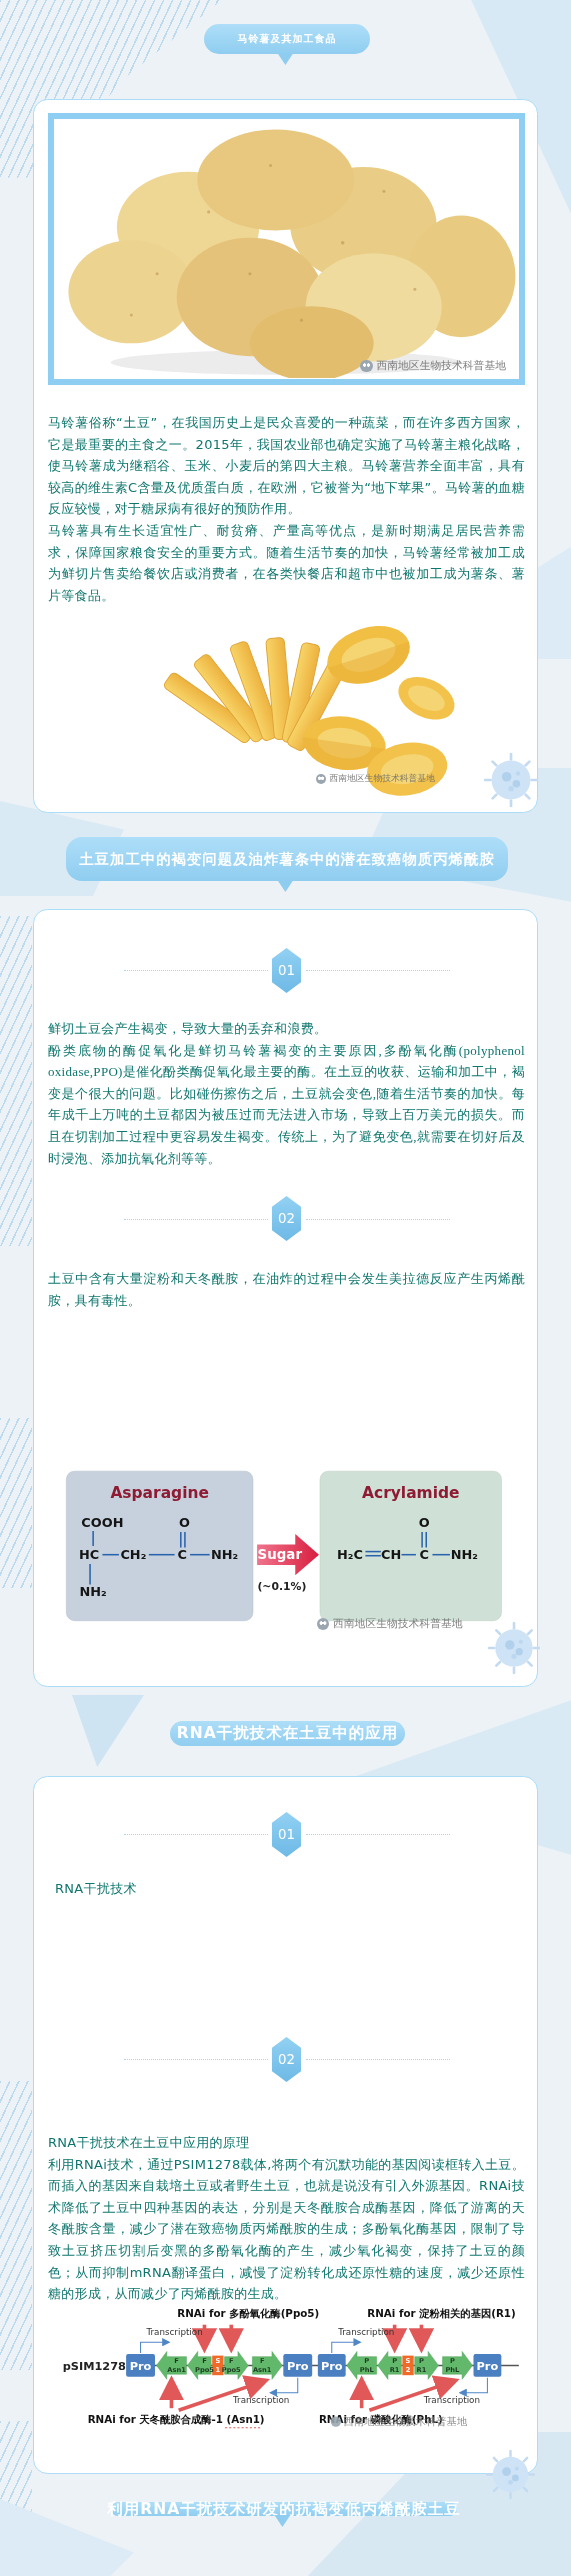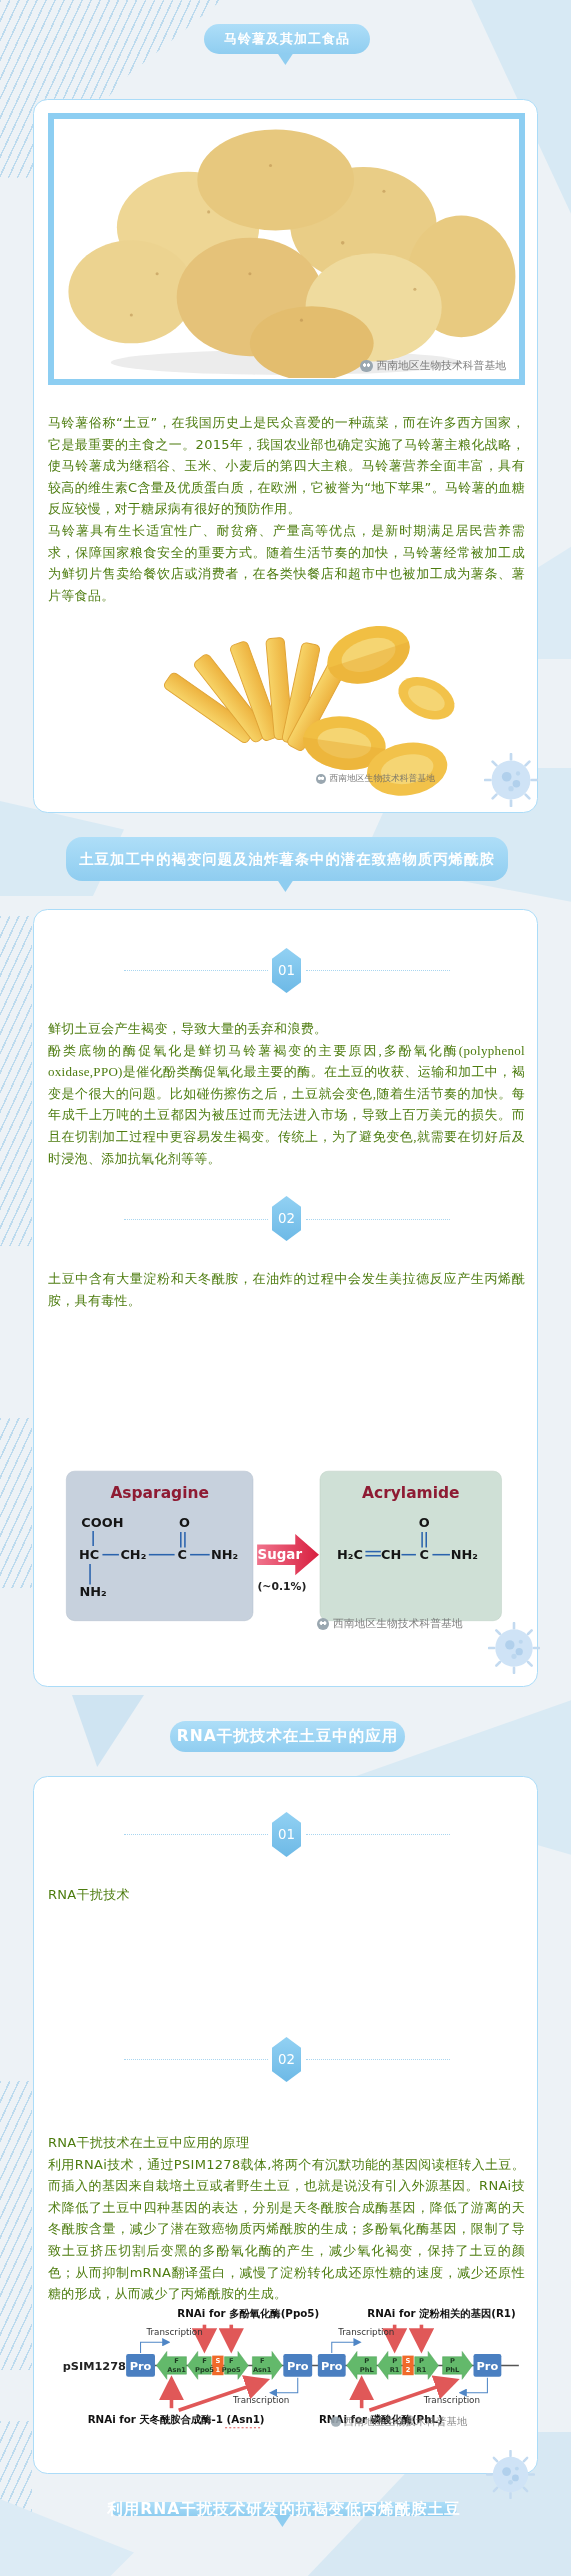--- a/index.html
+++ b/index.html
@@ -10,21 +10,21 @@
   .poly{position:absolute;z-index:0;}
   .bubble{position:absolute;z-index:3;display:flex;align-items:center;justify-content:center;
     background:linear-gradient(180deg,#aedef8 0%,#8fcdf0 100%);color:#fff;font-weight:700;
     border-radius:16px;letter-spacing:1px;white-space:nowrap;}
   .bubble::after{content:"";position:absolute;left:50%;top:100%;transform:translateX(-60%);
     margin-top:-1.5px;border:8.8px solid transparent;border-top:12.4px solid #8fcdf0;border-bottom:0;}
   .bubble.no-tip::after{display:none;}
   .card{position:absolute;left:33px;width:505px;background:#fff;border:1.5px solid #abdcf8;
     border-radius:14.4px;box-sizing:border-box;z-index:2;}
   .frame{position:absolute;border:6.7px solid #8dcef2;background:#fff;box-sizing:border-box;}
-  .btxt{position:absolute;left:14px;width:477px;color:#4d7c0f;font-size:13px;line-height:21.6px;
+  .btxt{position:absolute;left:14px;width:477px;color:#0f766e;font-size:13px;line-height:21.6px;
     text-align:justify;letter-spacing:0.3px;}
   .btxt p{margin:0;}
   .badge{position:absolute;left:238px;width:29px;height:45px;color:#fff;font-size:13.4px;
     background:linear-gradient(180deg,#92d1f3,#6db9e6);display:flex;align-items:center;justify-content:center;
     clip-path:polygon(50% 0,100% 24%,100% 76%,50% 100%,0 76%,0 24%);}
   .dots{position:absolute;width:144px;border-top:1px dotted #a9d6f0;}
   .wm{position:absolute;display:flex;align-items:center;gap:3.6px;color:rgba(105,105,105,.85);
     font-size:10.8px;white-space:nowrap;z-index:5;}
   .wm .wm-icon{width:12.4px;height:12.4px;border-radius:50%;flex:0 0 auto;
     background:radial-gradient(circle at 35% 42%,#fff 1.5px,rgba(0,0,0,0) 1.9px),
@@ -47,27 +47,27 @@
 
   <div class="poly" style="left:428px;top:0;width:144px;height:216px;background:#d7e9f4;clip-path:polygon(30% 0,100% 0,100% 100%);"></div>
   <div class="poly" style="left:392px;top:546px;width:180px;height:113px;background:#dcebf5;clip-path:polygon(100% 0,100% 100%,0 100%);"></div>
   <div class="poly" style="left:0;top:801px;width:124px;height:95px;background:#d9eaf4;clip-path:polygon(0 0,100% 30%,75% 100%,0 100%);"></div>
   <div class="poly" style="left:361px;top:768px;width:211px;height:134px;background:#d9eaf4;clip-path:polygon(20% 0,100% 0,100% 100%,0 70%);"></div>
   <div class="poly" style="left:330px;top:1700px;width:242px;height:155px;background:#d9eaf4;clip-path:polygon(100% 0,100% 100%,0 55%);"></div>
   <div class="poly" style="left:72px;top:1695px;width:72px;height:72px;background:#cfe4f2;clip-path:polygon(0 0,100% 0,35% 100%);"></div>
   <div class="poly" style="left:289px;top:2432px;width:283px;height:273px;background:#d7e8f3;clip-path:polygon(55% 0,100% 0,100% 100%,0 60%);"></div>
   <div class="poly" style="left:0;top:2499px;width:134px;height:134px;background:#dcebf5;clip-path:polygon(0 0,100% 40%,40% 100%,0 100%);"></div>
 
-  <div class="bubble" style="left:204px;top:24px;width:166px;height:30px;font-size:13px;">
+  <div class="bubble" style="left:204px;top:24px;width:166px;height:30px;font-size:10px;">
       <span>马铃薯及其加工食品</span>
     </div>
   <div class="bubble" style="left:66px;top:837px;width:442px;height:44px;font-size:14.4px;">
       <span>土豆加工中的褐变问题及油炸薯条中的潜在致癌物质丙烯酰胺</span>
     </div>
-  <div class="bubble no-tip" style="left:170px;top:1721px;width:235px;height:31px;font-size:15.5px;text-align:center;">
+  <div class="bubble no-tip" style="left:170px;top:1721px;width:235px;height:25px;font-size:15.5px;text-align:center;">
       <span>RNA干扰技术在土豆中的应用</span>
     </div>
   <div class="bubble" style="left:111px;top:2502px;width:346px;height:14px;font-size:15.5px;">
       <span>利用RNA干扰技术研发的抗褐变低丙烯酰胺土豆</span>
     </div>
 
   <div class="card" id="card1" style="top:99px;height:714px;">
     <div class="frame" style="left:14px;top:13px;width:477px;height:272px;">
       <svg class="illus" style="left:0;top:0;" width="464" height="259" viewBox="0 0 900 502">
         <ellipse cx="450" cy="472" rx="340" ry="24" fill="#ececec"></ellipse>
@@ -215,21 +215,21 @@
     <div class="wm" style="left:283px;top:707px;">
       <span class="wm-icon"></span>
       <span>西南地区生物技术科普基地</span>
     </div>
   </div>
 
   <div class="card" id="card3" style="top:1776px;height:698px;">
     <div class="badge" style="top:35px;">01</div>
     <div class="dots" style="left:90px;top:57px;"></div>
     <div class="dots" style="left:272px;top:57px;"></div>
-    <div class="btxt" style="top:107px;">
+    <div class="btxt" style="top:101px;margin-left:7px;">
       <p>RNA干扰技术</p>
     </div>
     <div class="badge" style="top:260px;">02</div>
     <div class="dots" style="left:90px;top:282px;"></div>
     <div class="dots" style="left:272px;top:282px;"></div>
     <div class="btxt" style="top:331px;margin-top:24px;">
       <p>RNA干扰技术在土豆中应用的原理</p>
       <p>利用RNAi技术，通过PSIM1278载体,将两个有沉默功能的基因阅读框转入土豆。而插入的基因来自栽培土豆或者野生土豆，也就是说没有引入外源基因。RNAi技术降低了土豆中四种基因的表达，分别是天冬酰胺合成酶基因，降低了游离的天冬酰胺含量，减少了潜在致癌物质丙烯酰胺的生成；多酚氧化酶基因，限制了导致土豆挤压切割后变黑的多酚氧化酶的产生，减少氧化褐变，保持了土豆的颜色；从而抑制mRNA翻译蛋白，减慢了淀粉转化成还原性糖的速度，减少还原性糖的形成，从而减少了丙烯酰胺的生成。</p>
     </div>
     <svg class="illus" style="left:20.6px;top:527px;" width="469" height="129" viewBox="0 0 910 250">

